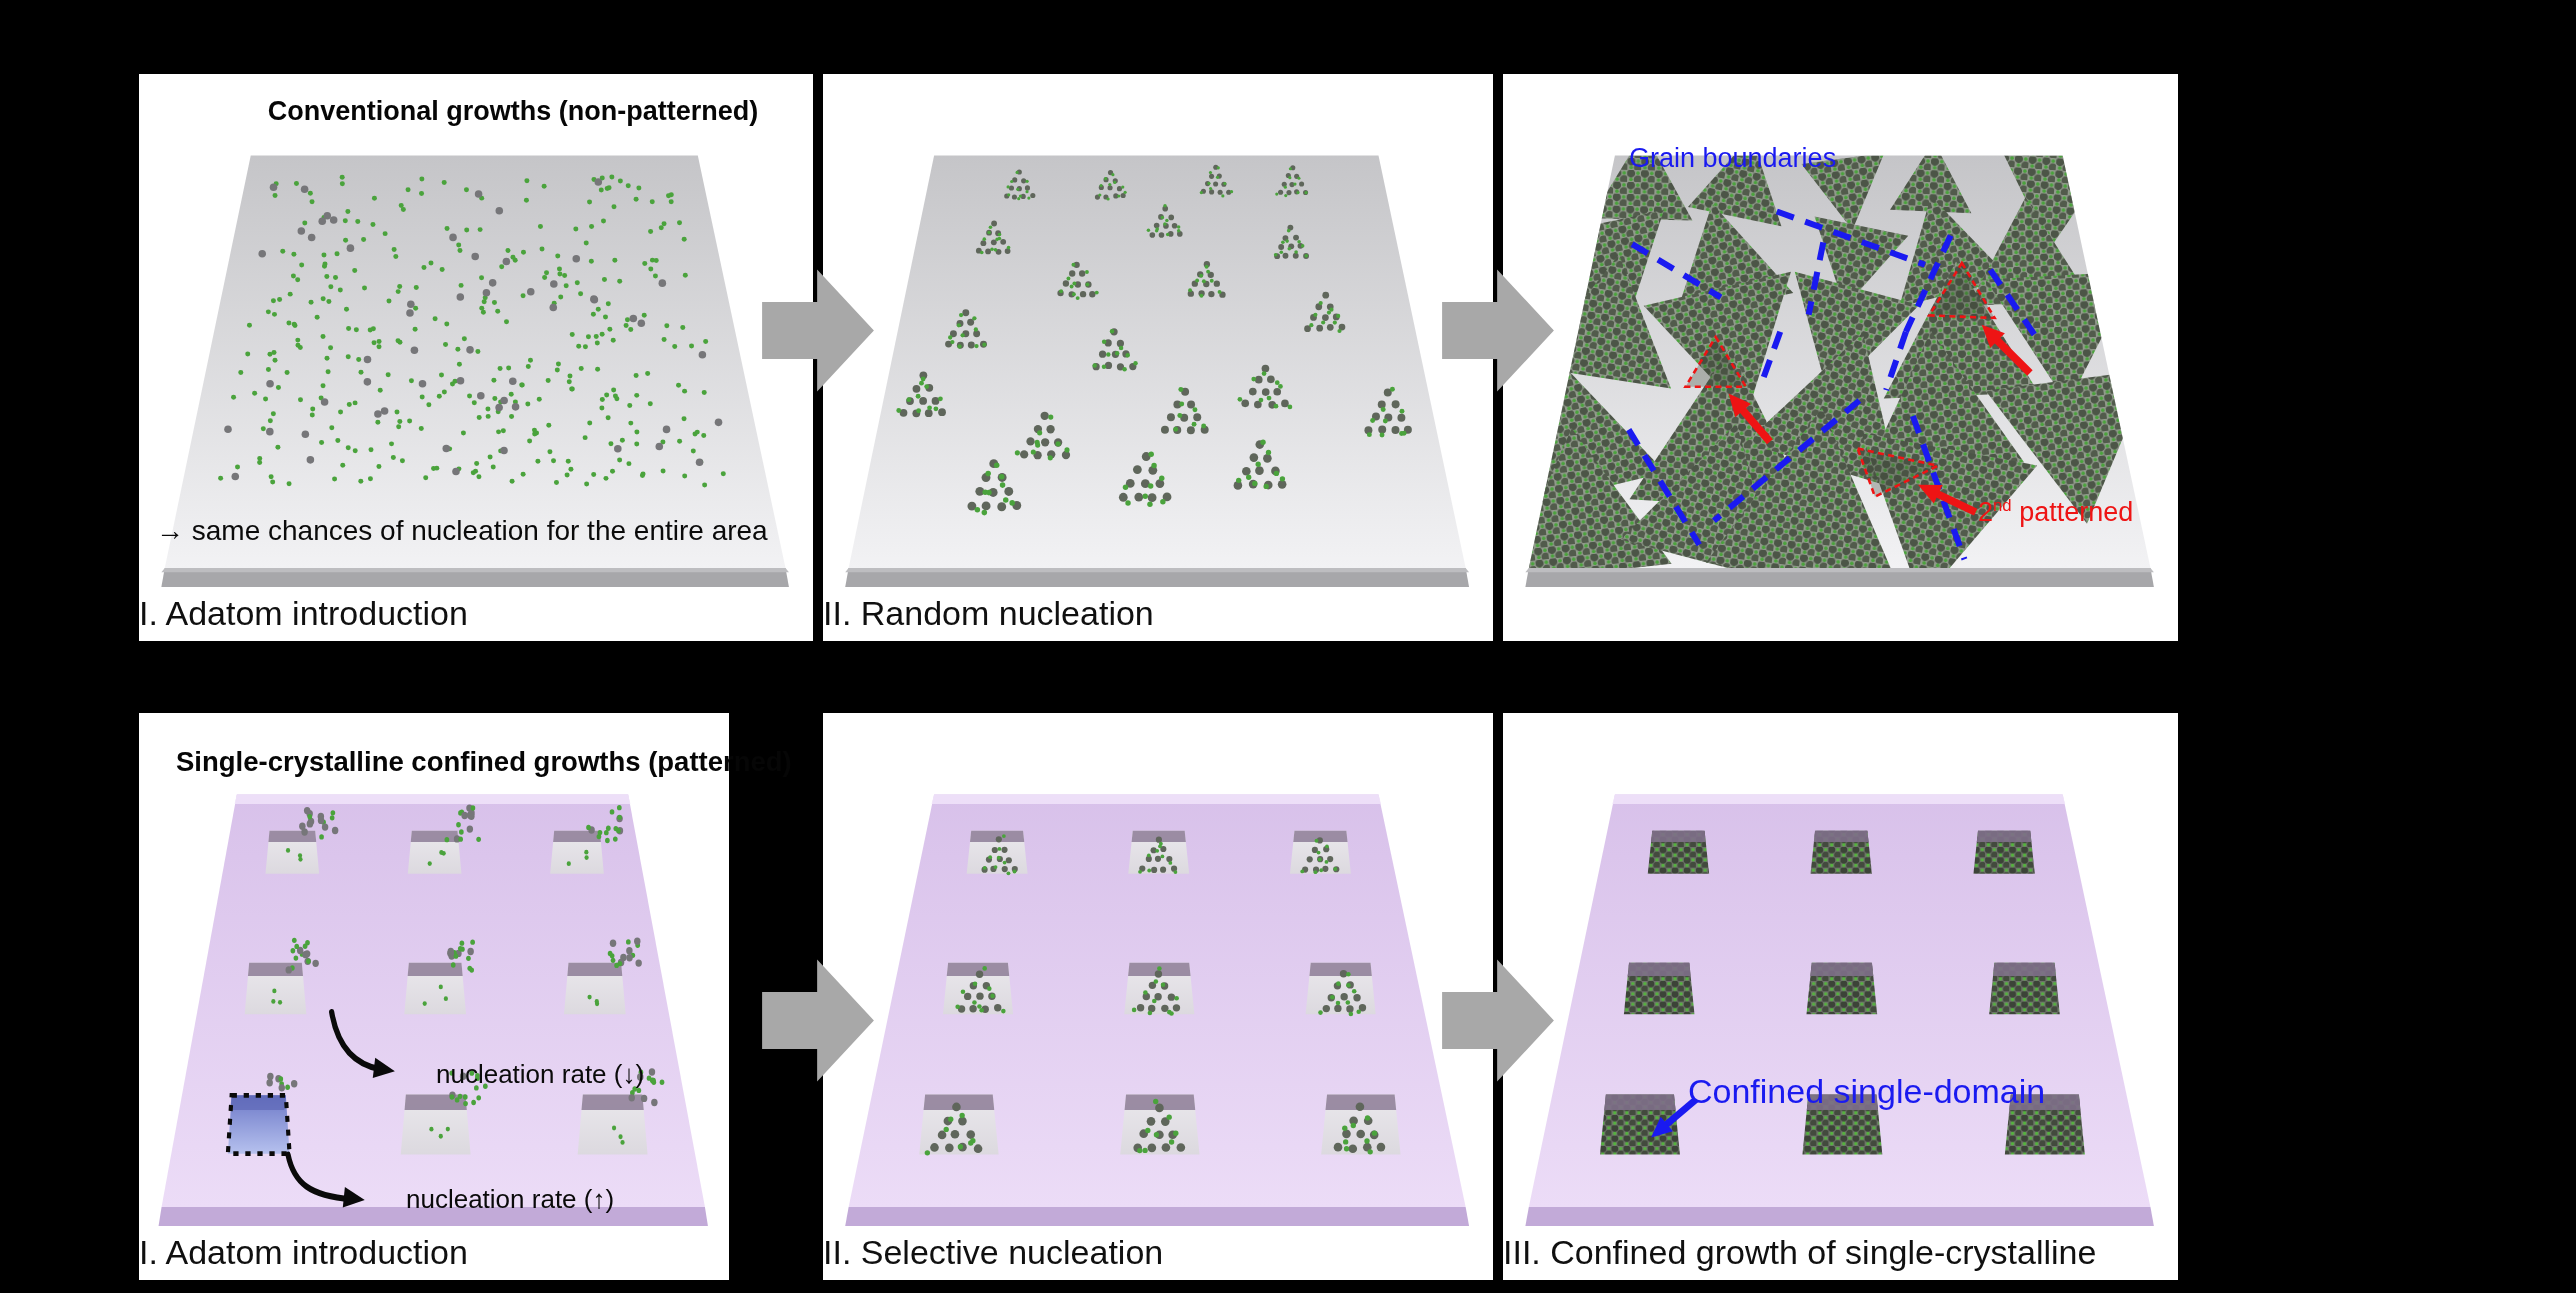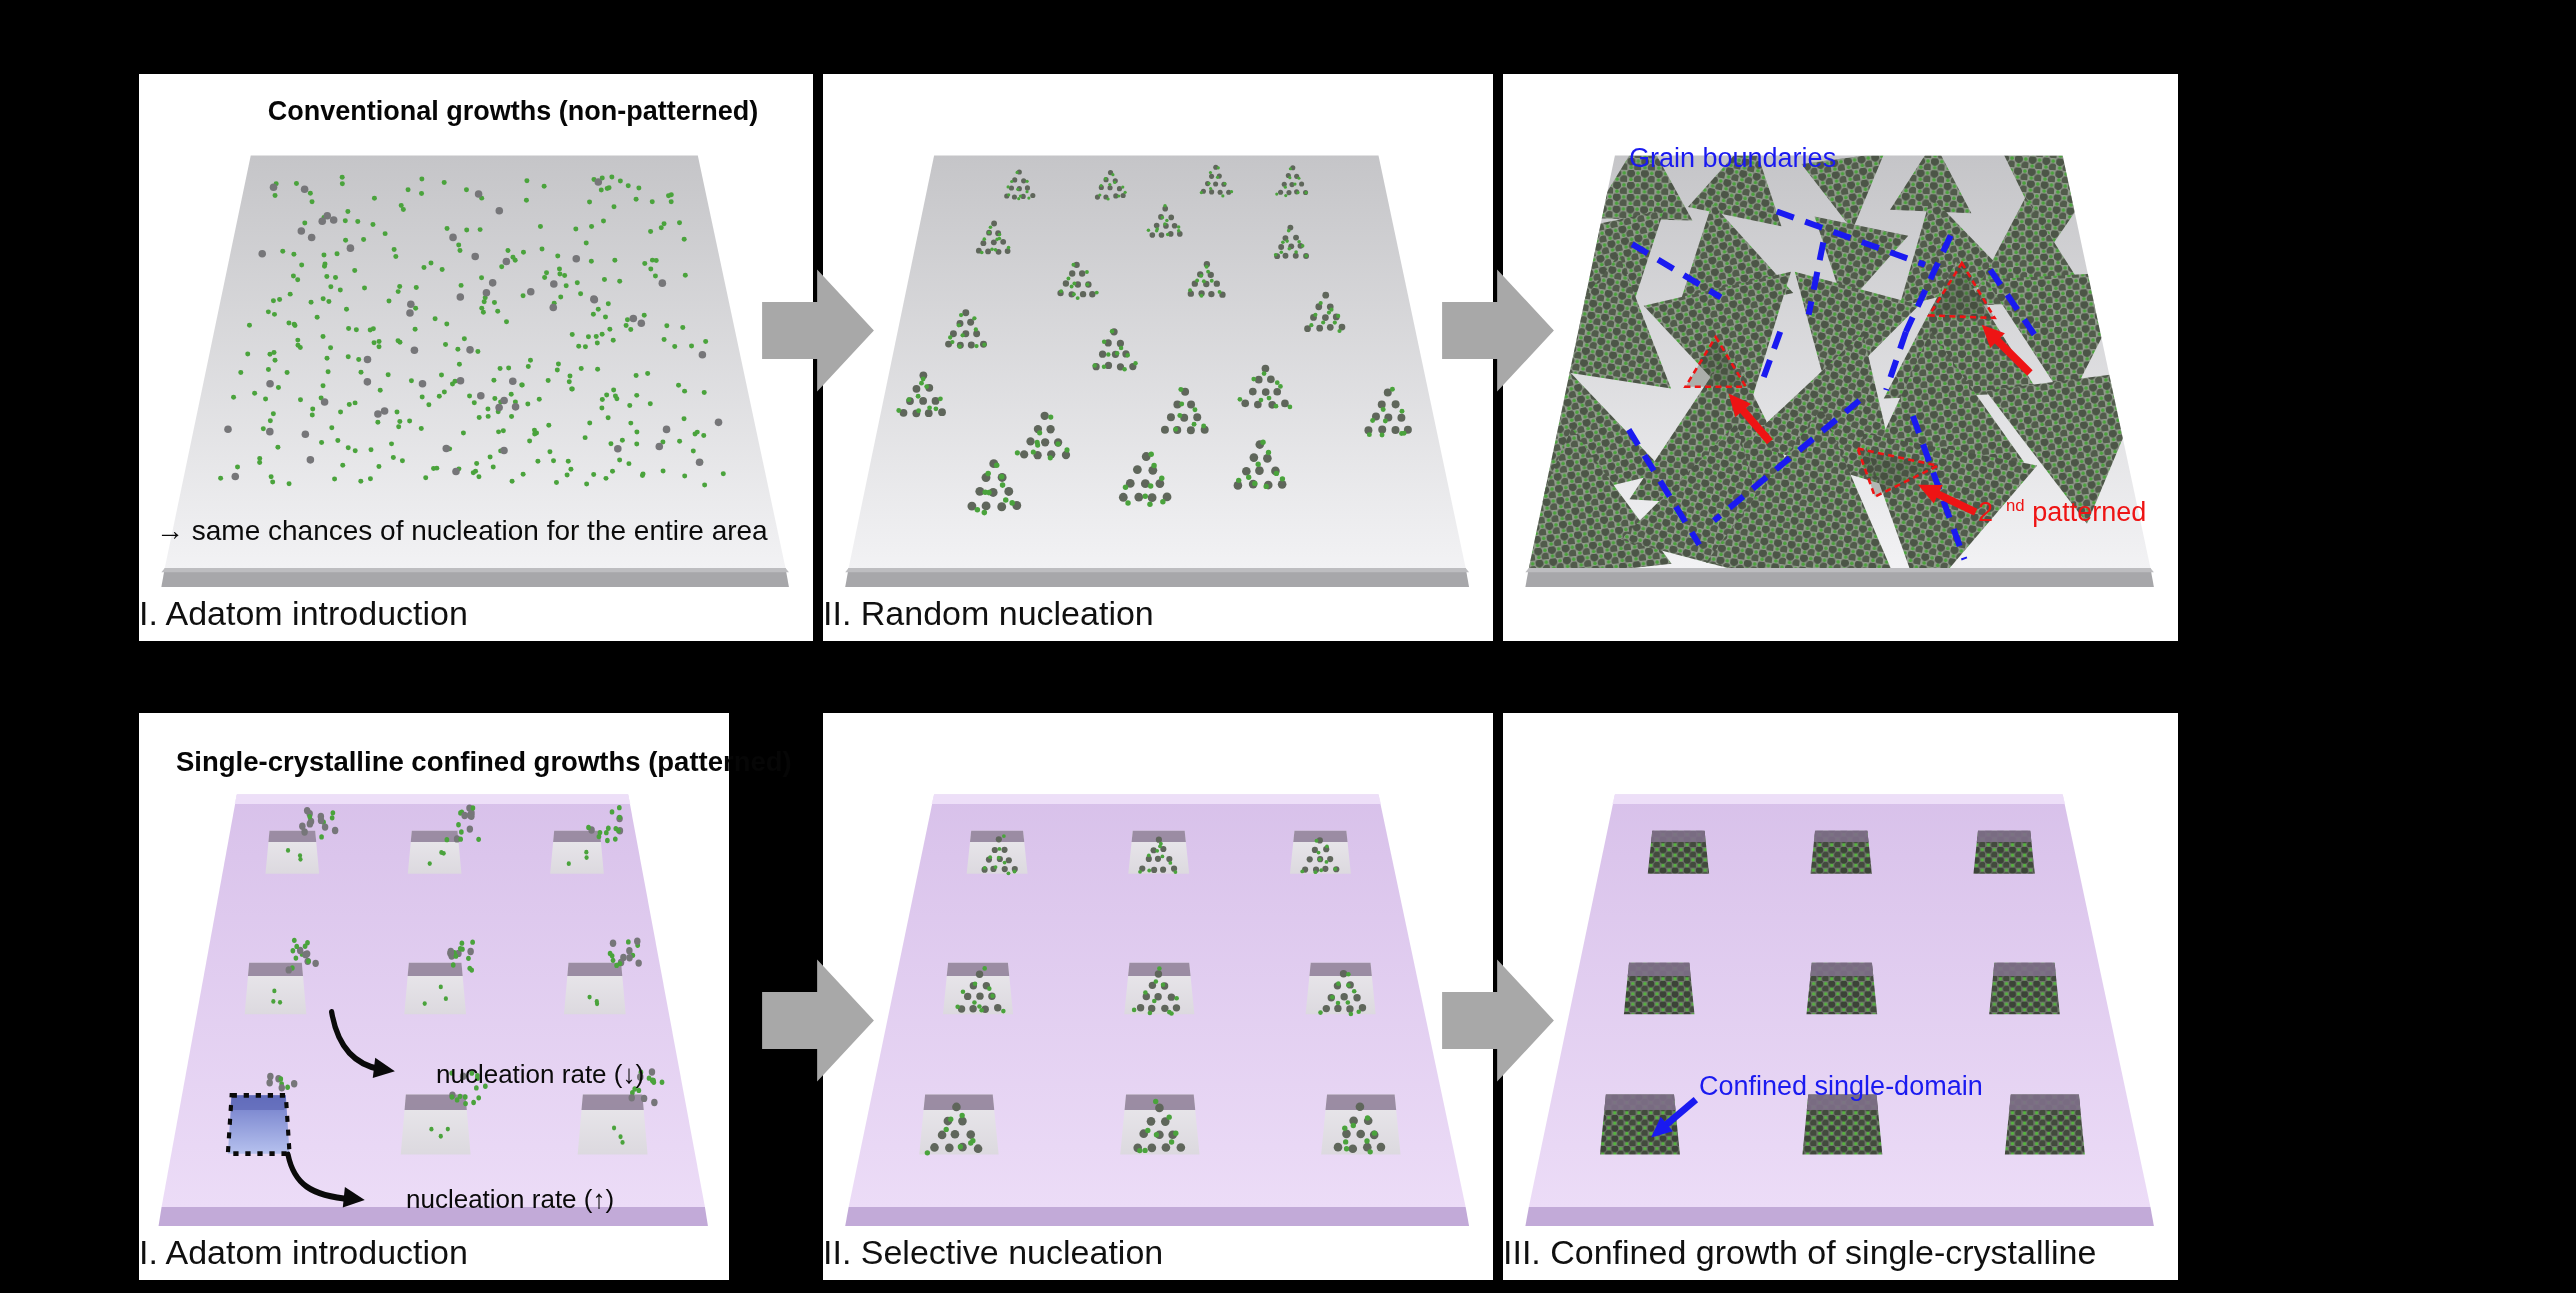--- a/index.html
+++ b/index.html
@@ -7,21 +7,21 @@
          font-family:"Liberation Sans",sans-serif;overflow:hidden;}
   .panel{position:absolute;background:#ffffff;}
   .panel svg.canvas{position:absolute;left:0;top:0;width:100%;height:100%;display:block;}
   .overlay{position:absolute;white-space:nowrap;line-height:1.18;}
   .title{left:0;width:100%;text-align:center;font-weight:bold;color:#060606;padding-left:37px;}
   .caption{left:0;width:100%;text-align:left;color:#101010;}
   .note{color:#0a0a0a;}
   .blue{color:var(--blue,#1a1af0);}
   .red{color:var(--red,#ee1414);}
   .rate{color:#0a0a0a;}
-  sup{font-size:0.62em;vertical-align:super;line-height:0;padding-left:13px;}
+  sup{font-size:0.62em;vertical-align:super;line-height:0;}
   .sufx{margin-left:0.28em;}
   .blockarrow{position:absolute;width:112px;height:129px;z-index:30;}
 </style>
 </head>
 <body>
 
 <div id="stage">
 
   <div class="panel" style="left:139px;top:74px;width:674px;height:567px">
     <svg class="canvas" id="svgT1" viewBox="0 0 784 660" preserveAspectRatio="none">
@@ -1509,21 +1509,21 @@
         </g>
         <g>
           <polygon points="589.8,444.0 668.9,444.0 675.8,514.0 582.9,514.0" fill="url(#lattB3)"></polygon>
           <polygon points="589.8,444.0 668.9,444.0 670.7,462.2 588.0,462.2" fill="#7e6f88" opacity="0.92"></polygon>
         </g>
         <g>
           <line x1="224" y1="450" x2="184.82488959420112" y2="483.1481703433683" stroke="#1a1af0" stroke-width="8"></line>
           <polygon points="172.0,494.0 183.2,470.1 197.4,486.9" fill="#1a1af0"></polygon>
         </g>
       </svg>
-    <div class="overlay blue" style="left:196px;top:358px;font-size:27px">Confined single-domain</div>
+    <div class="overlay blue" style="left:185px;top:358px;font-size:34px">Confined single-domain</div>
     <div class="overlay caption" style="top:519px;font-size:34px">III. Confined growth of single-crystalline</div>
   </div>
 
 <svg class="blockarrow" viewBox="0 0 130 150" style="left: 762px; top: 266px;">
       <polygon points="0,42 64,42 64,4 130,75 64,146 64,108 0,108" fill="#a8a8a8"></polygon>
     </svg>
     <svg class="blockarrow" viewBox="0 0 130 150" style="left: 1442px; top: 266px;">
       <polygon points="0,42 64,42 64,4 130,75 64,146 64,108 0,108" fill="#a8a8a8"></polygon>
     </svg>
     <svg class="blockarrow" viewBox="0 0 130 150" style="left: 762px; top: 956px;">

